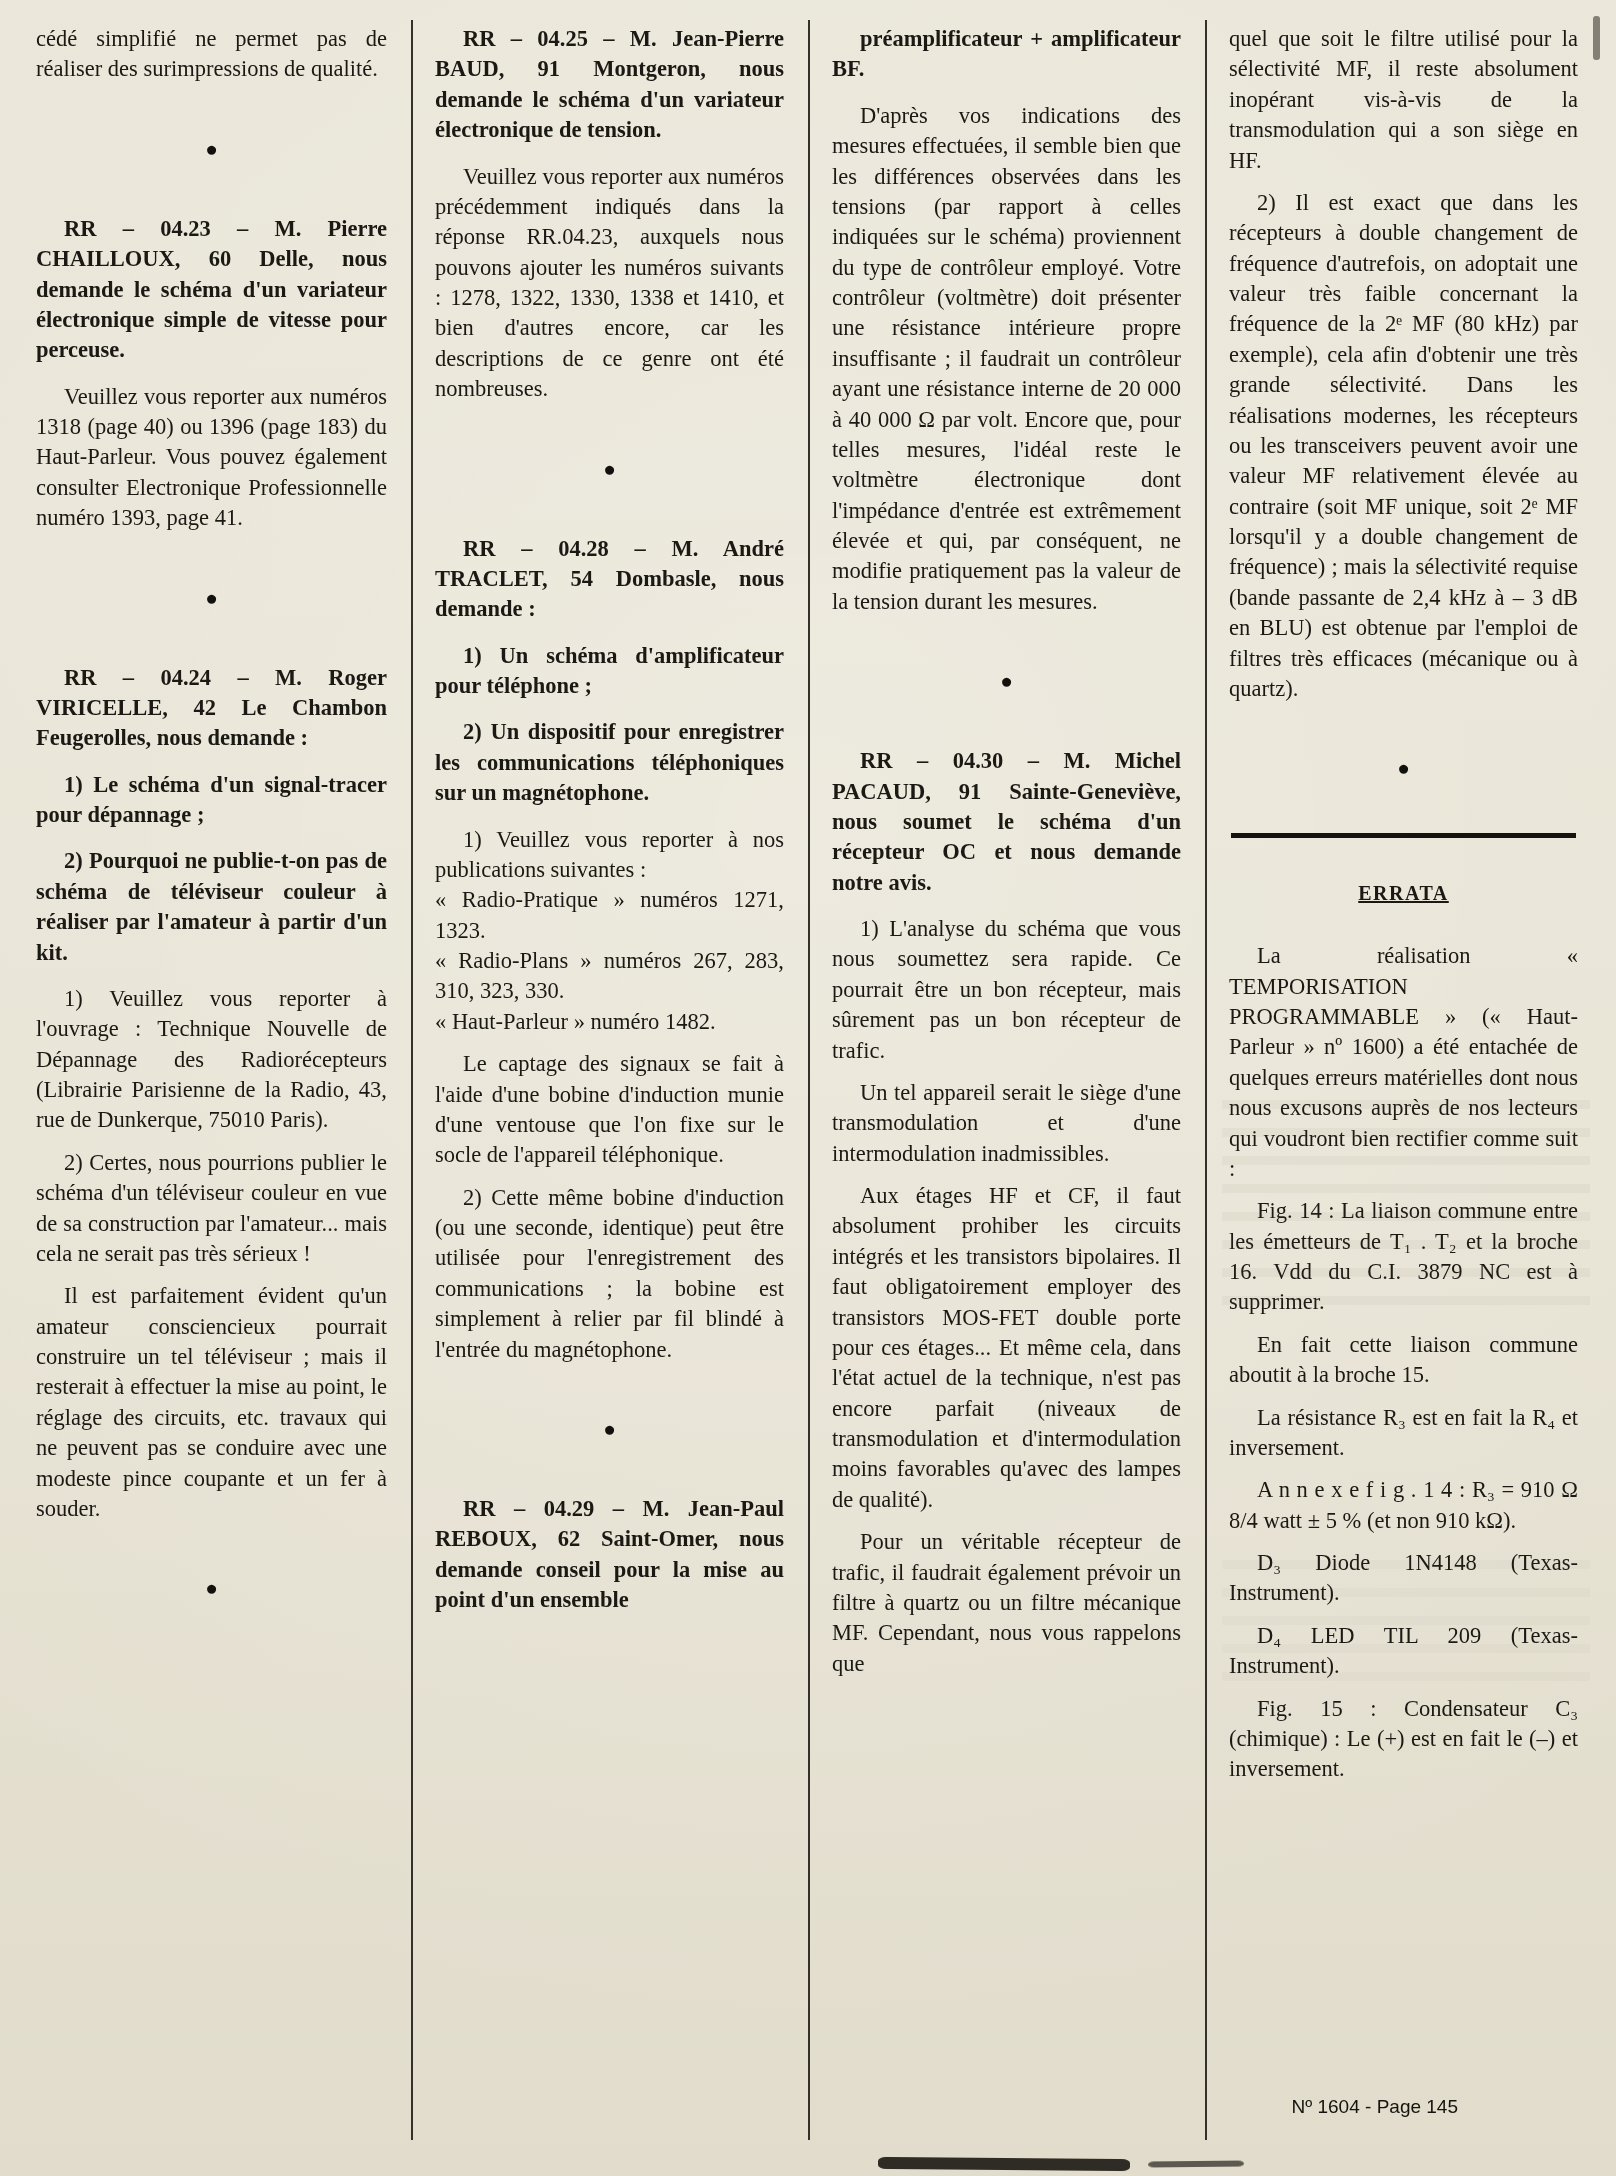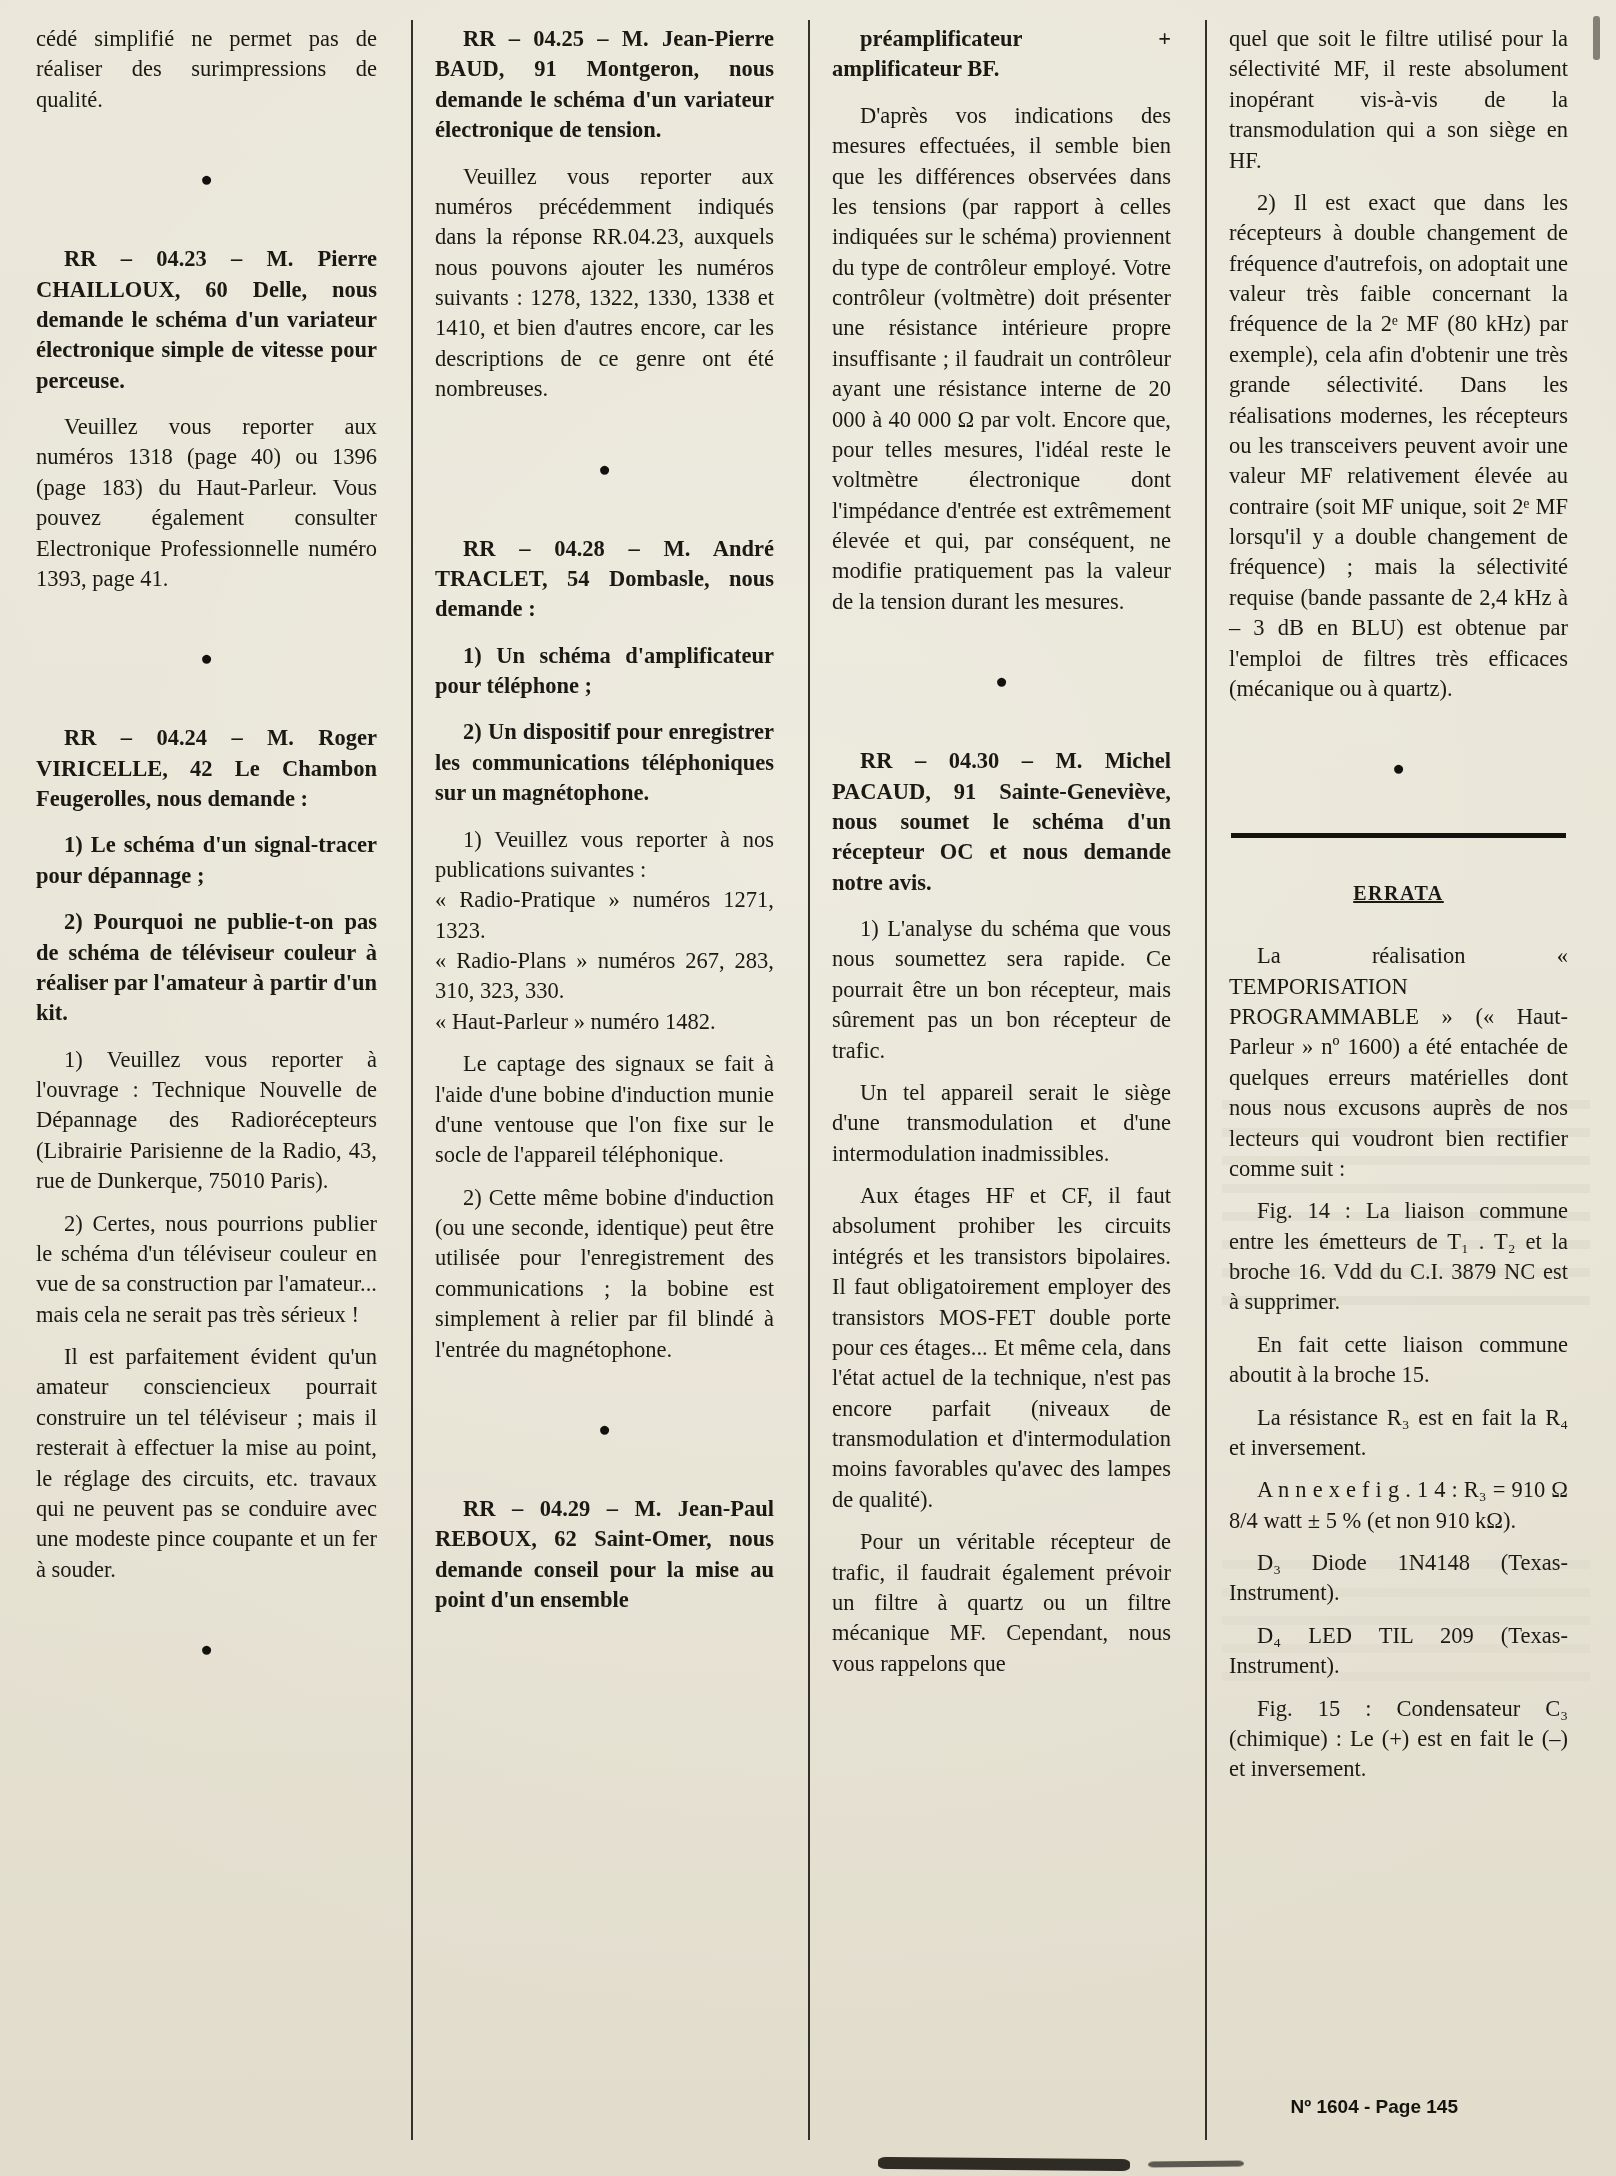--- a/index.html
+++ b/index.html
@@ -12,21 +12,21 @@
     font-family:"Liberation Serif","DejaVu Serif",serif;
     background:
       radial-gradient(130% 95% at 50% 38%, rgba(255,255,255,.22), rgba(0,0,0,0) 62%),
       linear-gradient(180deg,#eae6d9 0%,#e7e3d4 55%,#e1dccb 100%);
   }
   .cols{
     position:absolute;top:20px;left:14px;right:14px;bottom:36px;
     display:grid;grid-template-columns:1fr 1fr 1fr 1fr;
   }
   .col{
-    padding:4px 34px 0 22px;
+    padding:4px 24px 0 22px;
     overflow:hidden;
     font-size:22.5px;line-height:1.35;
     text-align:justify;
   }
   .col + .col{border-left:2px solid #34312a;}
   .col > :first-child{margin-top:0;}
   .para{margin:0 0 12px;text-indent:28px;}
   .noindent{text-indent:0;}
   .tight{margin-bottom:0;}
   .heading{font-weight:700;margin:0 0 16px;text-indent:28px;}
@@ -37,21 +37,21 @@
     text-indent:0;color:#12110d;
   }
   .rule{height:5px;background:#14130f;margin:44px 2px 0 2px;}
   .errata-title{
     text-align:center;font-weight:700;margin:42px 0 34px;
     letter-spacing:1.5px;text-indent:0;font-size:20px;text-decoration:underline;
   }
   .footer{
     position:absolute;right:158px;bottom:58px;
     font-family:"Liberation Sans","DejaVu Sans",sans-serif;
-    font-weight:700;font-size:19px;color:#15130e;margin-left:44px;
+    font-weight:400;font-size:19px;color:#15130e;margin-left:44px;
   }
   .ghost{
     position:absolute;pointer-events:none;
     background:repeating-linear-gradient(180deg,
       rgba(105,95,70,.10) 0 9px, rgba(0,0,0,0) 9px 28px);
   }
   .ghost-a{left:1222px;top:1100px;width:368px;height:220px;opacity:.55;}
   .ghost-b{left:1222px;top:1560px;width:368px;height:140px;opacity:.35;}
   .smudge{
     position:absolute;background:#16140f;border-radius:8px/4px;

